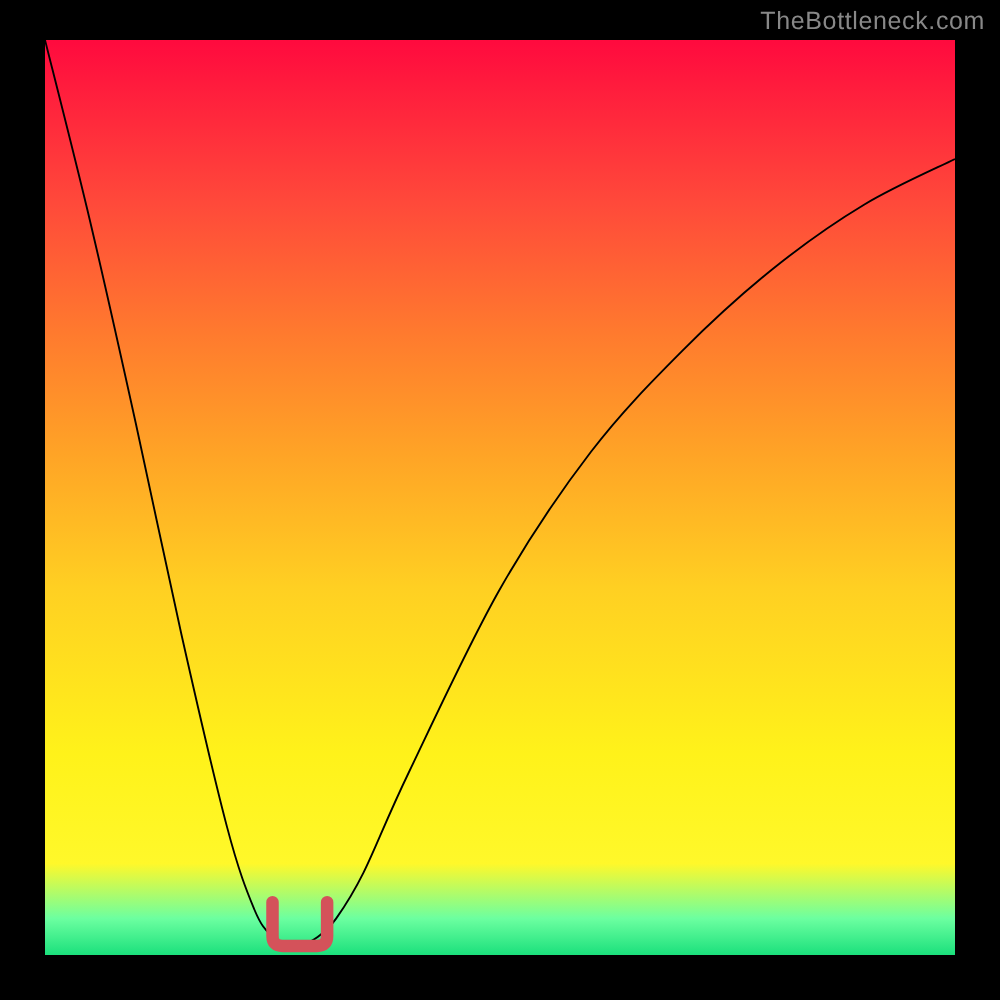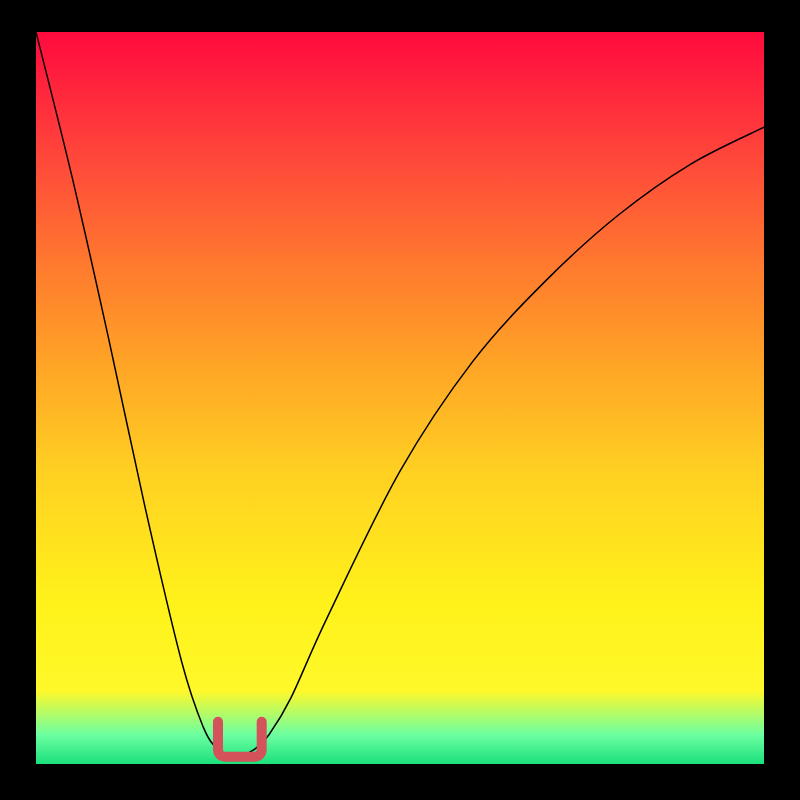--- a/index.html
+++ b/index.html
@@ -61,20 +61,21 @@
     stroke-width: 10;
     stroke-linecap: round;
     stroke-linejoin: round;
   }
 </style>
 </head>
 <body>
 
 <div class="frame">
 
+  <div class="watermark">TheBottleneck.com</div>
 
   <div class="plot">
     <svg viewBox="0 0 728 732" preserveAspectRatio="none">
       <path id="curvePath" class="curve" d="M 0.0 0.0 C 6.1 24.4, 24.3 95.2, 36.4 146.4 C 48.5 197.6, 60.7 252.5, 72.8 307.4 C 84.9 362.3, 97.1 422.1, 109.2 475.8 C 121.3 529.5, 135.9 592.9, 145.6 629.5 C 155.3 666.1, 161.4 680.8, 167.4 695.4 C 173.5 710.0, 177.1 712.5, 182.0 717.4 C 186.9 722.2, 192.9 723.5, 196.6 724.7 C 200.2 725.9, 200.2 725.9, 203.8 724.7 C 207.5 723.5, 213.5 721.0, 218.4 717.4 C 223.3 713.7, 226.9 711.3, 233.0 702.7 C 239.0 694.2, 245.1 685.6, 254.8 666.1 C 264.5 646.6, 273.0 623.4, 291.2 585.6 C 309.4 547.8, 339.7 481.9, 364.0 439.2 C 388.3 396.5, 412.5 361.1, 436.8 329.4 C 461.1 297.7, 485.3 273.3, 509.6 248.9 C 533.9 224.5, 558.1 202.5, 582.4 183.0 C 606.7 163.5, 630.9 146.4, 655.2 131.8 C 679.5 117.1, 715.9 101.3, 728.0 95.2 "></path>
       <path id="minPath" class="minmark" d="M 182.0 689.7 L 182.0 716.7 Q 182.0 724.7 190.0 724.7 L 217.7 724.7 Q 225.7 724.7 225.7 716.7 L 225.7 689.7"></path>
     </svg>
   </div>
 
 </div>
 

